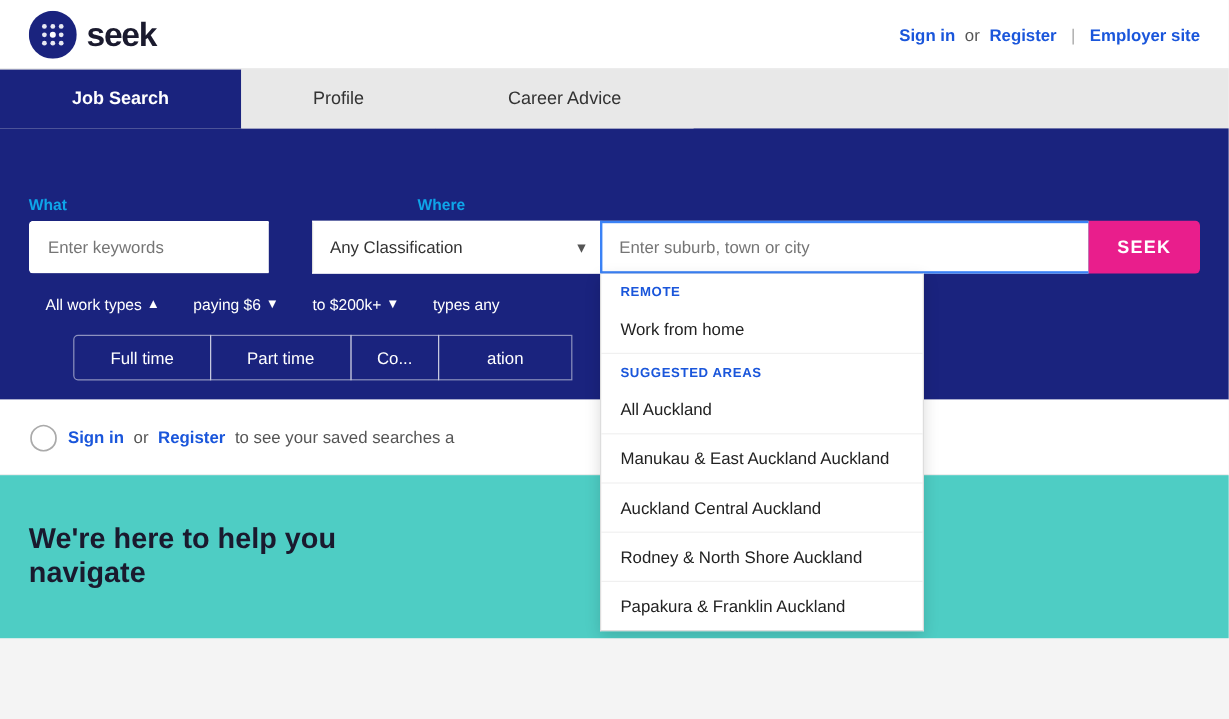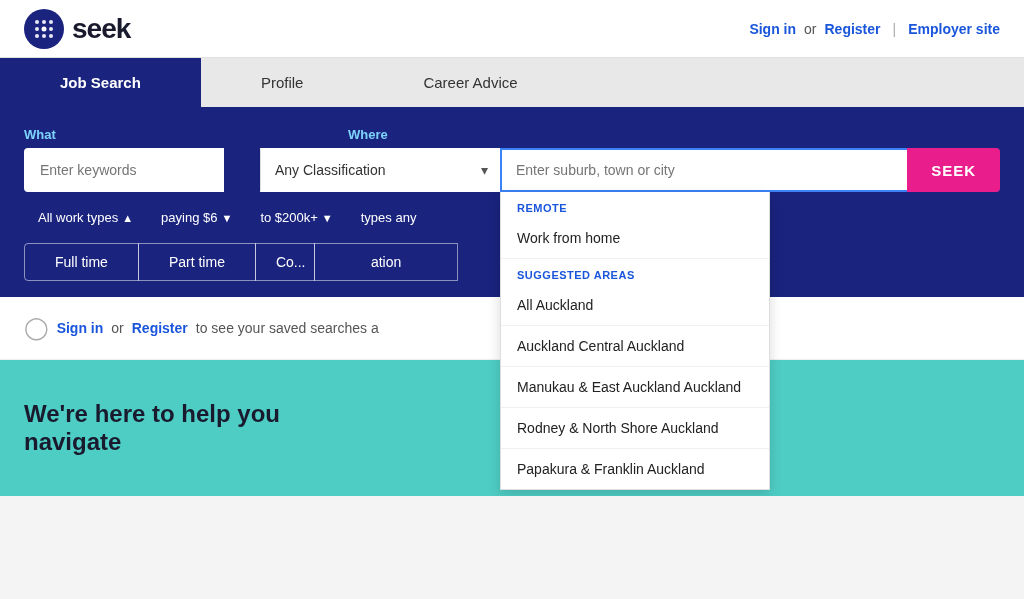--- a/index.html
+++ b/index.html
@@ -73,23 +73,24 @@
     .search-area {
       background: #1a237e;
       padding: 20px 24px 0 24px;
     }
     .search-labels {
       display: flex;
       gap: 0;
       margin-bottom: 6px;
     }
     .search-label {
-      color: #7dd3fc;
+      color: #0ea5e9;
       font-size: 13px;
       font-weight: 600;
+      margin-top: 36px;
     }
     .search-label.what { width: 314px; }
     .search-label.where { margin-left: 10px; }
     .search-keyword {
       width: 200px;
       padding: 12px 14px;
       border: 2px solid #fff;
       border-right: none;
       border-radius: 4px 0 0 4px;
       font-size: 14px;
@@ -170,43 +171,44 @@
       align-items: center;
       gap: 4px;
     }
     .filter-btn .arrow { font-size: 11px; }
 
     
     .work-type-row {
       display: flex;
       gap: 0;
       padding: 10px 0 16px 0;
+      margin-left: 37px;
     }
     .work-type-btn {
       padding: 10px 30px;
       background: transparent;
       border: 1.5px solid rgba(255,255,255,0.5);
       color: #fff;
       font-size: 14px;
       cursor: pointer;
       margin-right: -1px;
     }
     .work-type-btn:first-child { border-radius: 4px 0 0 4px; }
     .work-type-btn-partial {
       padding: 10px 20px;
       background: transparent;
       border: 1.5px solid rgba(255,255,255,0.5);
       color: #fff;
       font-size: 14px;
       cursor: pointer;
       overflow: hidden;
-      width: 60px;
+      width: 74px;
     }
     .work-type-end {
-      padding: 10px 56px;
+      padding: 10px 40px;
       background: transparent;
       border: 1.5px solid rgba(255,255,255,0.5);
       color: #fff;
       font-size: 14px;
       cursor: pointer;
       margin-left: -1px;
     }
 
     
     .signin-bar {
@@ -322,22 +324,22 @@
       </select>
     </div>
     <div class="search-where-wrapper">
       <input class="search-where" type="text" placeholder="Enter suburb, town or city" style="">
       
       <div class="where-dropdown">
         <div class="dropdown-section-label">REMOTE</div>
         <div class="dropdown-item">Work from home</div>
         <div class="dropdown-section-label">SUGGESTED AREAS</div>
         <div class="dropdown-item">All Auckland</div>
+        <div class="dropdown-item">Manukau &amp; East Auckland Auckland</div>
         <div class="dropdown-item">Auckland Central Auckland</div>
-        <div class="dropdown-item">Manukau &amp; East Auckland Auckland</div>
         <div class="dropdown-item">Rodney &amp; North Shore Auckland</div>
         <div class="dropdown-item">Papakura &amp; Franklin Auckland</div>
       </div>
     </div>
     <button class="seek-btn">SEEK</button>
   </div>
 
   <div class="filter-row">
     <button class="filter-btn">
       <span>All work types</span>

